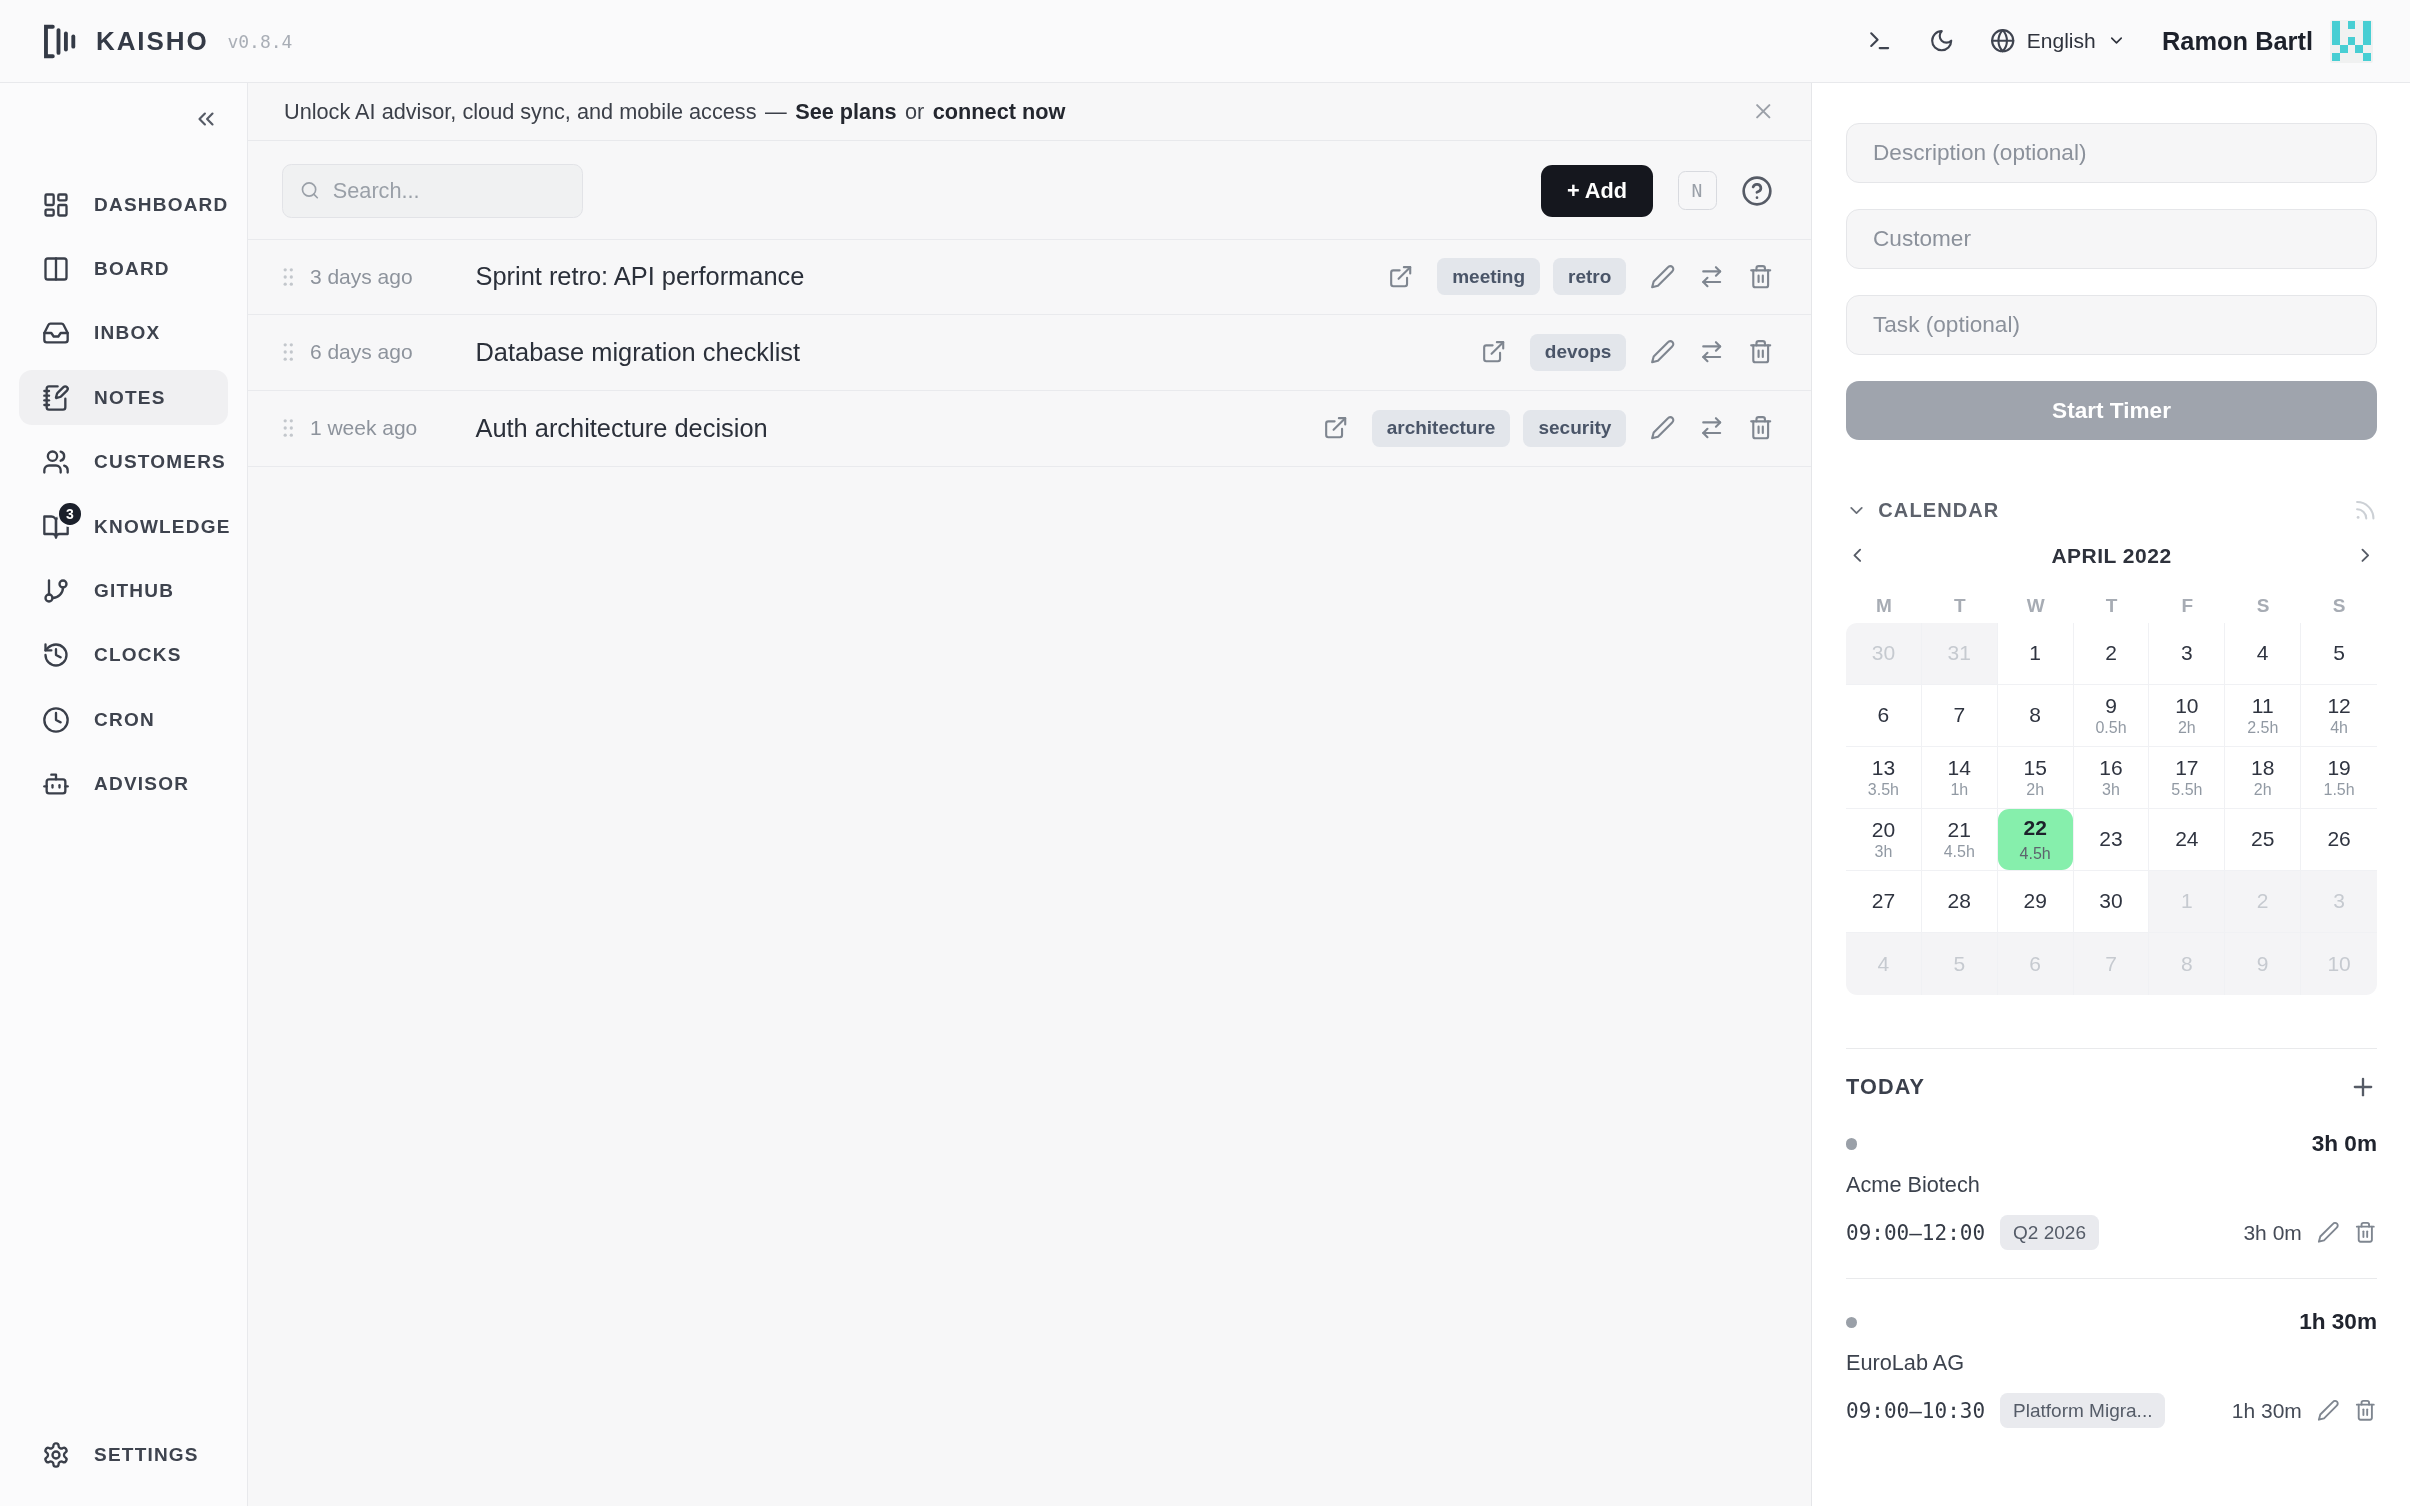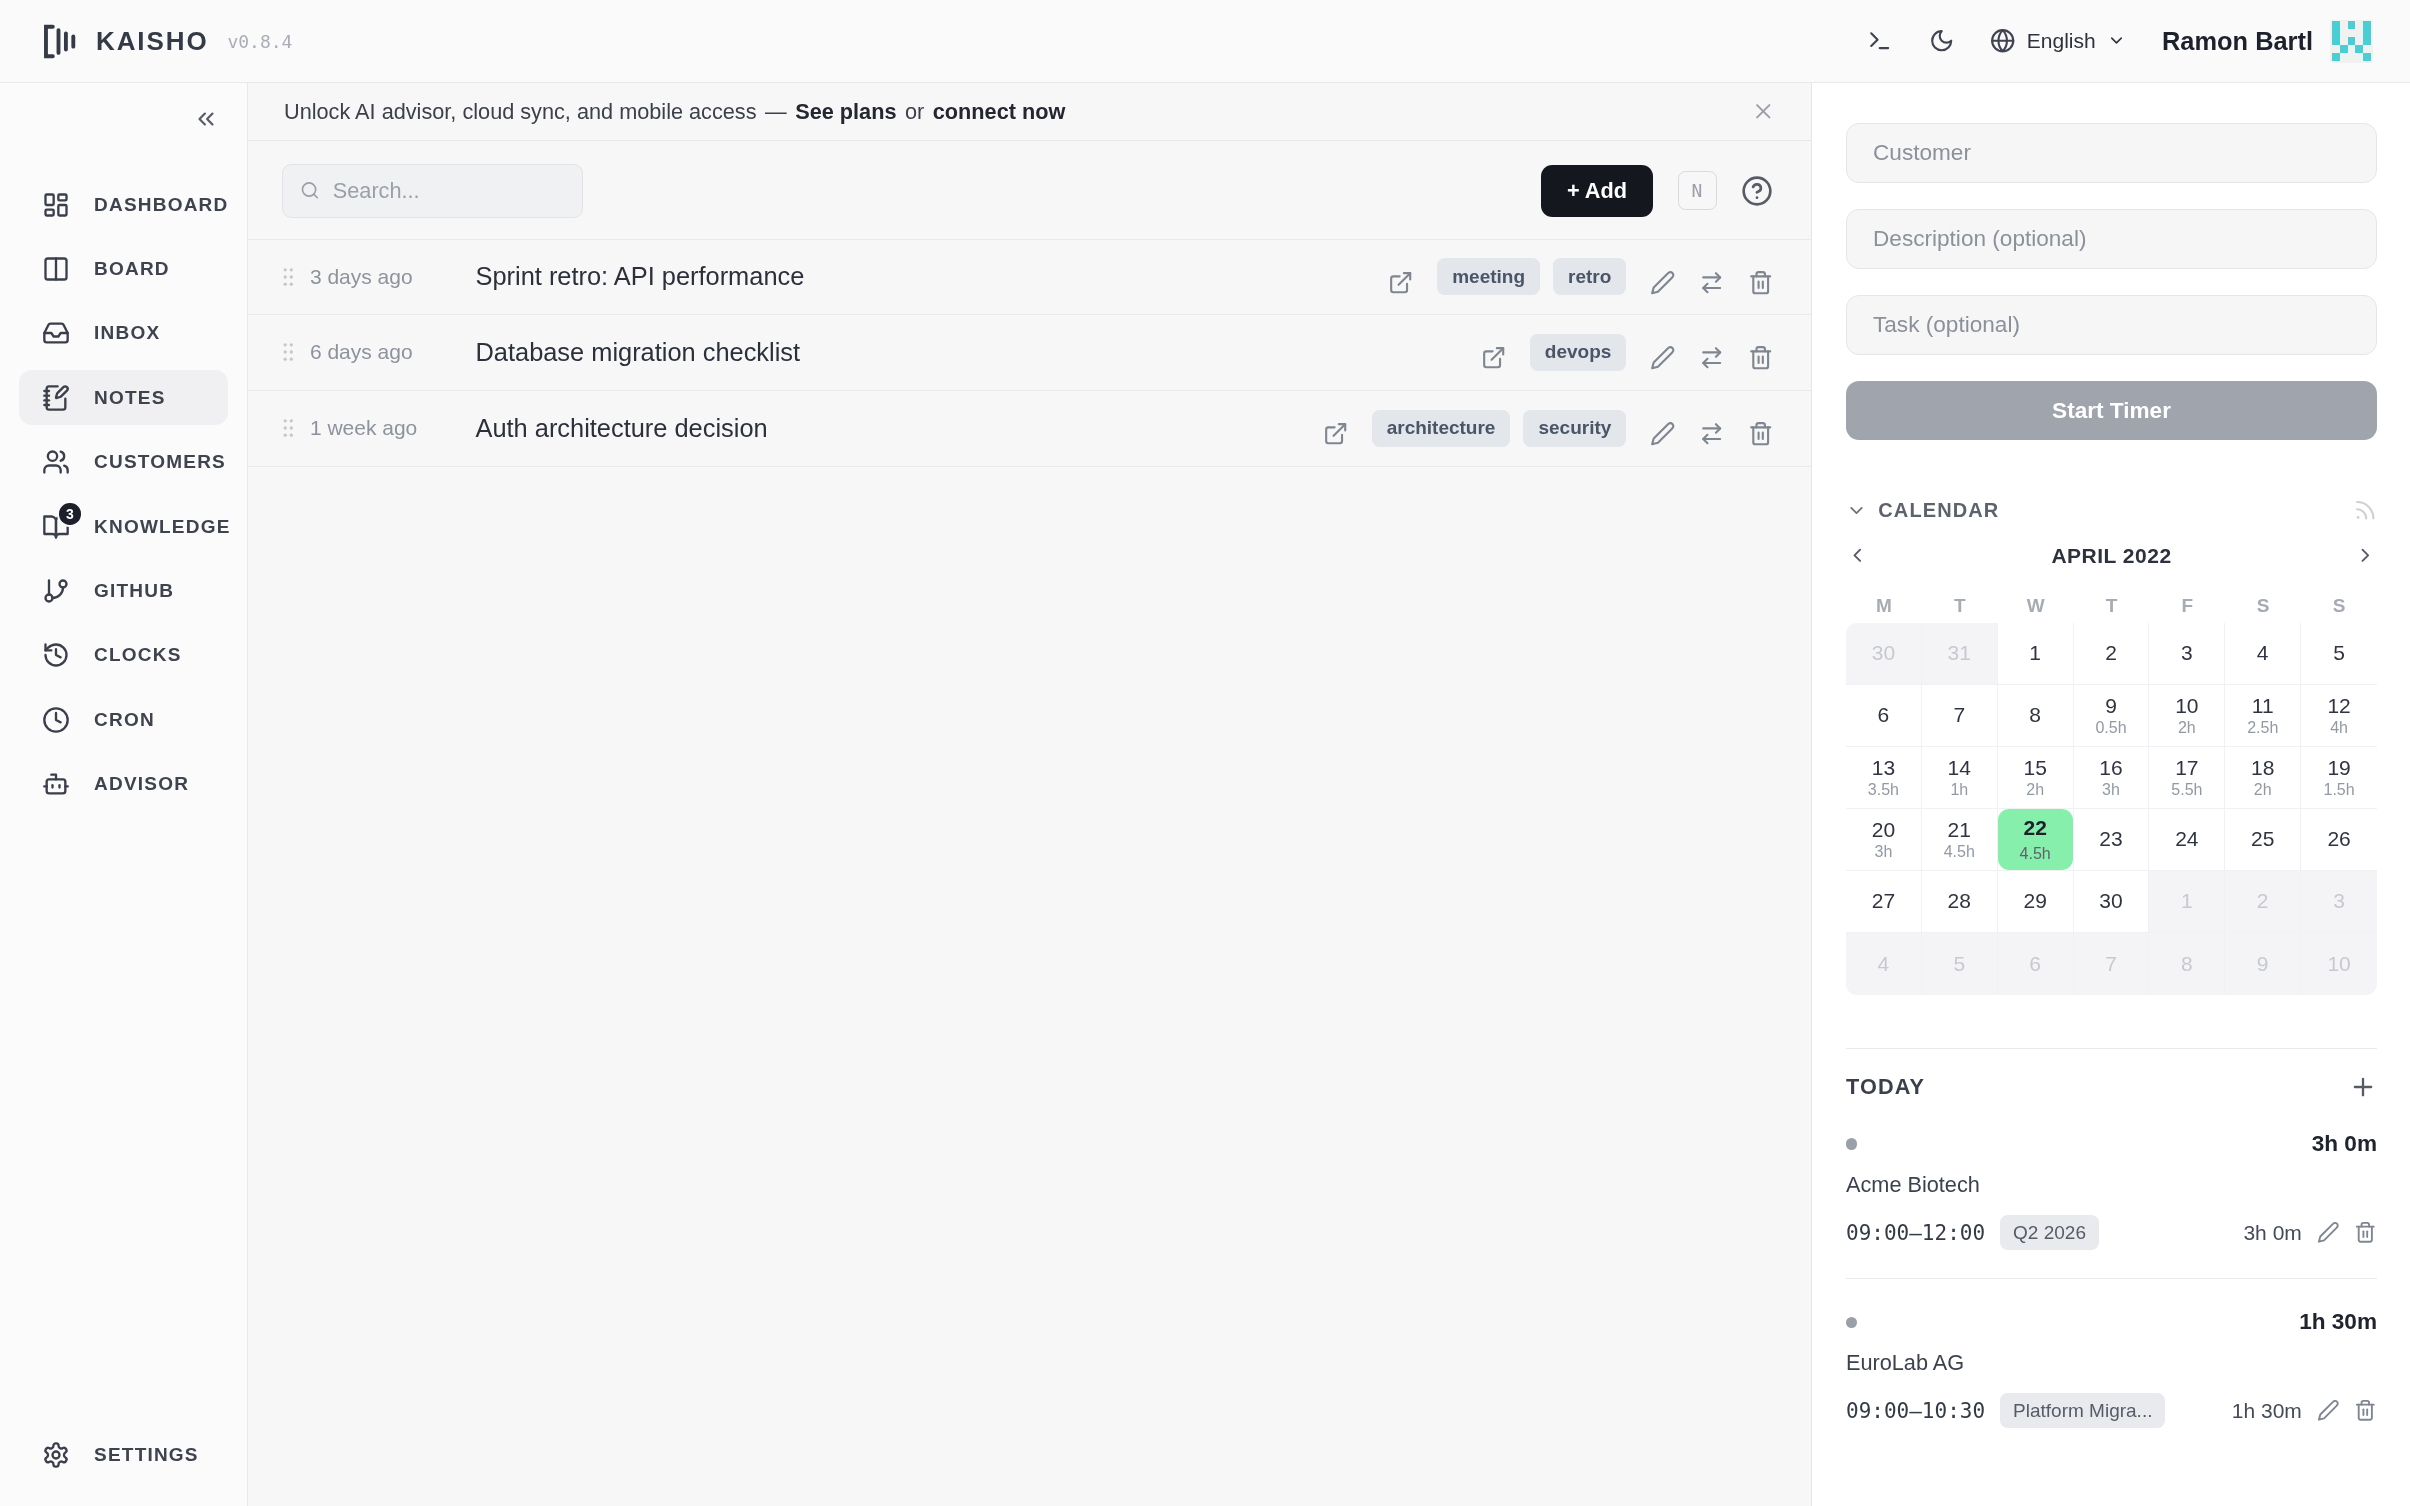--- a/index.html
+++ b/index.html
@@ -70,21 +70,21 @@
     display:flex; align-items:center; justify-content:center; font-size:18px; color:#9aa0a8; }
   .help-ic { width:32px; height:32px; color:#565b66; cursor:pointer; }
 
   
   .note-row { height:76px; display:flex; align-items:center; gap:0;
     border-bottom:0.9px solid #e9eaed; padding:0 38px 0 28px; cursor:pointer; }
   .note-row:first-child { border-top:0.9px solid #e9eaed; }
   .drag { width:24.5px; height:28px; color:#c3c7cc; cursor:grab; flex:none; }
   .note-age { width:175px; font-size:21px; color:#8d939c; padding-left:9.4px; flex:none; }
   .note-title { font-size:25.4px; font-weight:500; color:#2b303a; }
-  .row-actions { margin-left:auto; display:flex; align-items:flex-end; gap:23.5px; }
+  .row-actions { margin-left:auto; display:flex; align-items:center; gap:23.5px; }
   .act { width:25.4px; height:25.4px; color:#7f8690; cursor:pointer; flex:none; }
   .tags { display:flex; align-items:center; gap:13px; }
   .tag { background:#e3e6eb; color:#4a5568; font-size:19px; font-weight:600;
     padding:7.5px 15px; border-radius:7.5px; cursor:pointer; white-space:nowrap; }
 
   
   .rightpanel { width:600px; background:#fff; border-left:0.9px solid #e5e6e9; overflow:hidden; }
   .rp-header { height:75px; display:flex; align-items:center; padding:0 32px;
     border-bottom:0.9px solid #e8e9ec; }
   .rp-title { font-size:21.7px; font-weight:800; letter-spacing:1.4px; color:#3a3f4b; }
@@ -548,22 +548,22 @@
               </svg>
             </span>
     </span>
   </div>
       </div>
   </main>
 
   <aside class="rightpanel">
     <div class="rp-body">
       <div class="tt-form">
+        <input class="tt-input" type="text" placeholder="Description (optional)" style="">
         <input class="tt-input" type="text" placeholder="Customer" style="">
-        <input class="tt-input" type="text" placeholder="Description (optional)" style="">
         <input class="tt-input" type="text" placeholder="Task (optional)" style="">
         <button class="start-btn">Start Timer</button>
       </div>
 
       <div class="cal-section">
         <div class="cal-head">
           <span class="cal-chev ic">
               <svg viewBox="0 0 24 24" fill="none" stroke="currentColor" stroke-width="2" stroke-linecap="round" stroke-linejoin="round">
                 <polyline points="6 9 12 15 18 9"></polyline>
               </svg>

